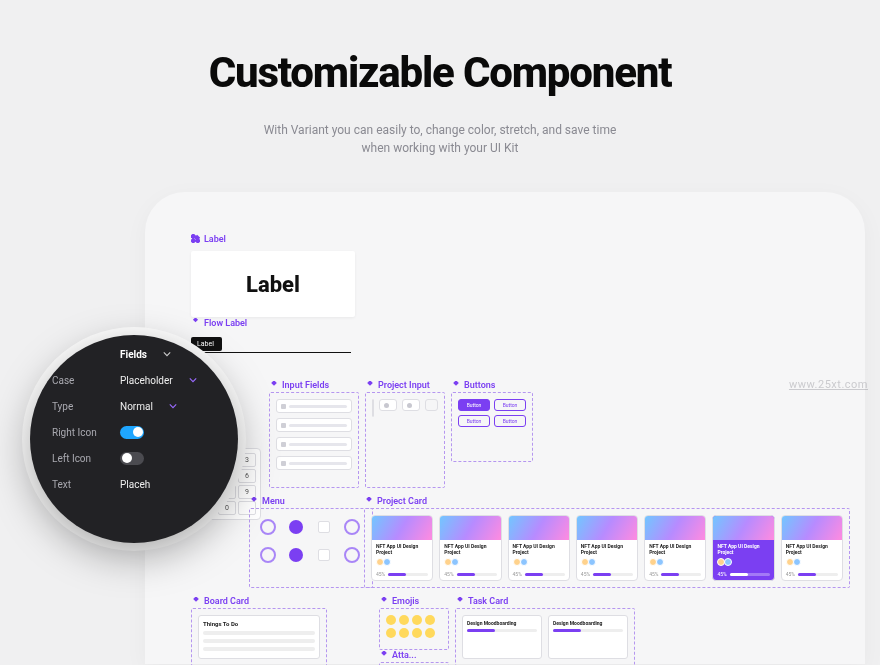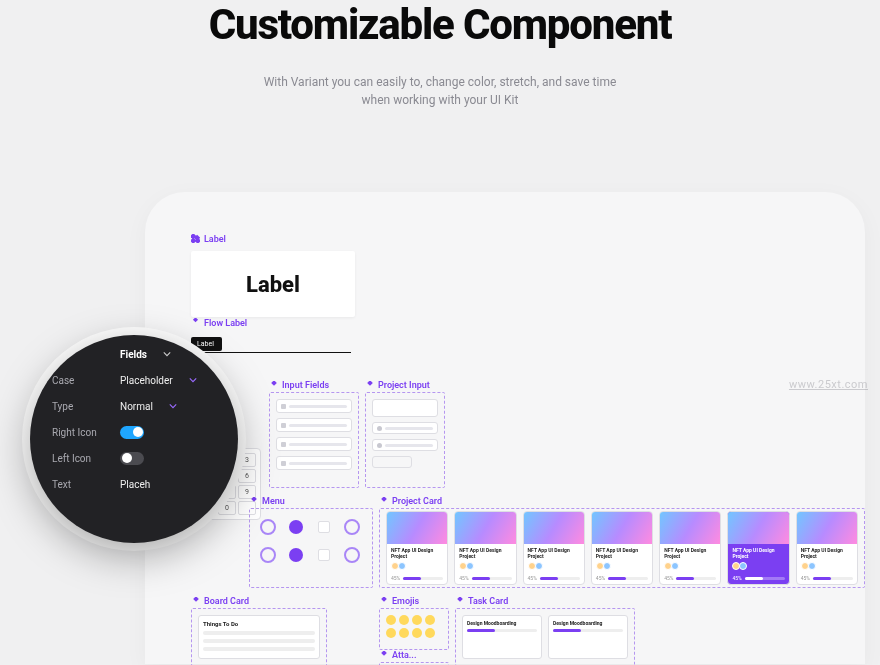--- a/index.html
+++ b/index.html
@@ -12,21 +12,21 @@
     --panel:#222225;
     --muted:#8e8e93;
     --border:#dedee3;
     --blue:#1fa6ff;
     --card-grad-a:#b78bff;
     --card-grad-b:#ff8be0;
     --card-grad-c:#72c6ff;
   }
   *{box-sizing:border-box;font-family:-apple-system,BlinkMacSystemFont,"Segoe UI",Roboto,Helvetica,Arial,sans-serif;}
   body{margin:0;width:880px;height:665px;background:var(--bg);overflow:hidden;position:relative;}
-  .hero{text-align:center;}
+  .hero{padding-top:48px;text-align:center;}
   h1{margin:0;font-size:42px;font-weight:800;letter-spacing:-1.2px;color:#0a0a0a;}
   .sub{margin:24px auto 0;font-size:12px;line-height:1.5;color:#8a8a92;width:420px;}
   
   .canvas{position:absolute;left:145px;top:192px;width:720px;height:472px;background:var(--canvas);border-radius:40px 40px 0 0;box-shadow:0 6px 24px rgba(0,0,0,.04);}
   
   .comp-tag{display:inline-flex;align-items:center;gap:4px;font-size:9px;font-weight:600;color:var(--purple);}
   .comp-tag svg{flex:none;}
   
   .label-frame{position:absolute;left:46px;top:36px;}
   .label-card{margin-top:4px;width:164px;height:66px;background:#fff;display:flex;align-items:center;justify-content:center;font-size:22px;font-weight:800;color:#111;border-radius:2px;box-shadow:0 1px 3px rgba(0,0,0,.06);}
@@ -36,38 +36,38 @@
   .flow-underline{height:1px;width:160px;background:#111;margin-top:1px;}
   
   .group{position:absolute;border:1px dashed var(--dash);border-radius:2px;}
   .group .gtag{position:absolute;left:0;top:-13px;}
   
   .g-inputs{left:124px;top:200px;width:90px;height:96px;display:flex;flex-direction:column;gap:5px;padding:6px;}
   .mini-input{height:14px;background:#fff;border:1px solid var(--border);border-radius:3px;display:flex;align-items:center;padding:0 4px;}
   .mini-input::before{content:"";width:5px;height:5px;border-radius:1px;background:#cfcfd6;margin-right:3px;}
   .mini-input::after{content:"";flex:1;height:3px;background:#e6e6ec;border-radius:2px;}
   
-  .g-proj-input{left:220px;top:200px;width:80px;height:96px;display:flex;flex-direction:column;gap:5px;padding:6px;}
+  .g-proj-input{left:220px;top:200px;width:80px;height:96px;display:flex;flex-direction:row;gap:5px;padding:6px;}
   .pi-top{height:18px;background:#fff;border:1px solid var(--border);border-radius:3px;}
   .pi-line{height:12px;background:#fff;border:1px solid var(--border);border-radius:3px;display:flex;align-items:center;padding:0 4px;gap:3px;}
   .pi-dot{width:5px;height:5px;border-radius:50%;background:#c8c8d0;}
   .pi-bar{flex:1;height:3px;background:#e6e6ec;border-radius:2px;}
   .pi-btn{height:12px;border:1px solid var(--border);border-radius:3px;width:60%;}
   
   .g-buttons{left:306px;top:200px;width:82px;height:70px;display:flex;flex-wrap:wrap;gap:4px;padding:6px;align-content:flex-start;}
   .mini-btn{height:12px;width:32px;border:1px solid var(--purple);border-radius:3px;font-size:5px;display:flex;align-items:center;justify-content:center;color:var(--purple);}
   .mini-btn.fill{background:var(--purple);color:#fff;}
   
   .g-menu{left:104px;top:316px;width:124px;height:80px;display:flex;flex-wrap:wrap;gap:4px;padding:6px;align-content:flex-start;}
   .menu-cell{width:24px;height:24px;display:flex;align-items:center;justify-content:center;}
   .menu-ring{width:16px;height:16px;border-radius:50%;border:2px solid var(--purple-light);}
   .menu-dot{width:14px;height:14px;border-radius:50%;background:var(--purple);}
   .menu-sq{width:12px;height:12px;border-radius:2px;background:#fff;border:1px solid var(--border);}
   
-  .g-proj-card{left:234px;top:316px;width:486px;height:80px;display:flex;gap:6px;padding:6px;align-items:center;}
+  .g-proj-card{left:219px;top:316px;width:486px;height:80px;display:flex;gap:6px;padding:6px;}
   .pc{flex:1;min-width:0;background:#fff;border:1px solid var(--border);border-radius:4px;overflow:hidden;display:flex;flex-direction:column;}
   .pc-img{height:32px;background:linear-gradient(120deg,var(--card-grad-c) 0%,var(--card-grad-a) 50%,var(--card-grad-b) 100%);}
   .pc-title{font-size:5px;font-weight:700;color:#222;padding:3px 4px 1px;}
   .pc-row{padding:2px 4px;display:flex;align-items:center;gap:2px;}
   .pc-av{width:8px;height:8px;border-radius:50%;background:#ffd28c;border:1px solid #fff;}
   .pc-av.b{background:#8cc5ff;margin-left:-3px;}
   .pc-prog{margin-top:auto;padding:3px 4px;font-size:5px;color:#999;display:flex;align-items:center;gap:3px;}
   .pc-bar{flex:1;height:3px;background:#eee;border-radius:2px;position:relative;}
   .pc-bar::after{content:"";position:absolute;left:0;top:0;height:100%;width:45%;background:var(--purple);border-radius:2px;}
   .pc.purple{background:var(--purple);}
@@ -192,20 +192,32 @@
         <span class="pi-dot"></span>
         <span class="pi-bar"></span>
       </div>
     <div class="pi-line">
         <span class="pi-dot"></span>
         <span class="pi-bar"></span>
       </div>
     <div class="pi-btn"></div>
   </div>
 
+  <div class="group g-buttons">
+    <span class="comp-tag gtag">
+      <svg width="8" height="8" viewBox="0 0 8 8">
+          <rect x="2" y="0" width="4" height="4" transform="rotate(45 4 2)" fill="#7b3ff2"></rect>
+        </svg>
+      <span>Buttons</span>
+    </span>
+    <span class="mini-btn fill">Button</span>
+    <span class="mini-btn">Button</span>
+    <span class="mini-btn">Button</span>
+    <span class="mini-btn">Button</span>
+  </div>
 
   <div class="group g-menu">
     <span class="comp-tag gtag">
       <svg width="8" height="8" viewBox="0 0 8 8">
           <rect x="2" y="0" width="4" height="4" transform="rotate(45 4 2)" fill="#7b3ff2"></rect>
         </svg>
       <span>Menu</span>
     </span>
     <div class="menu-cell">
         <span class="menu-ring"></span>

